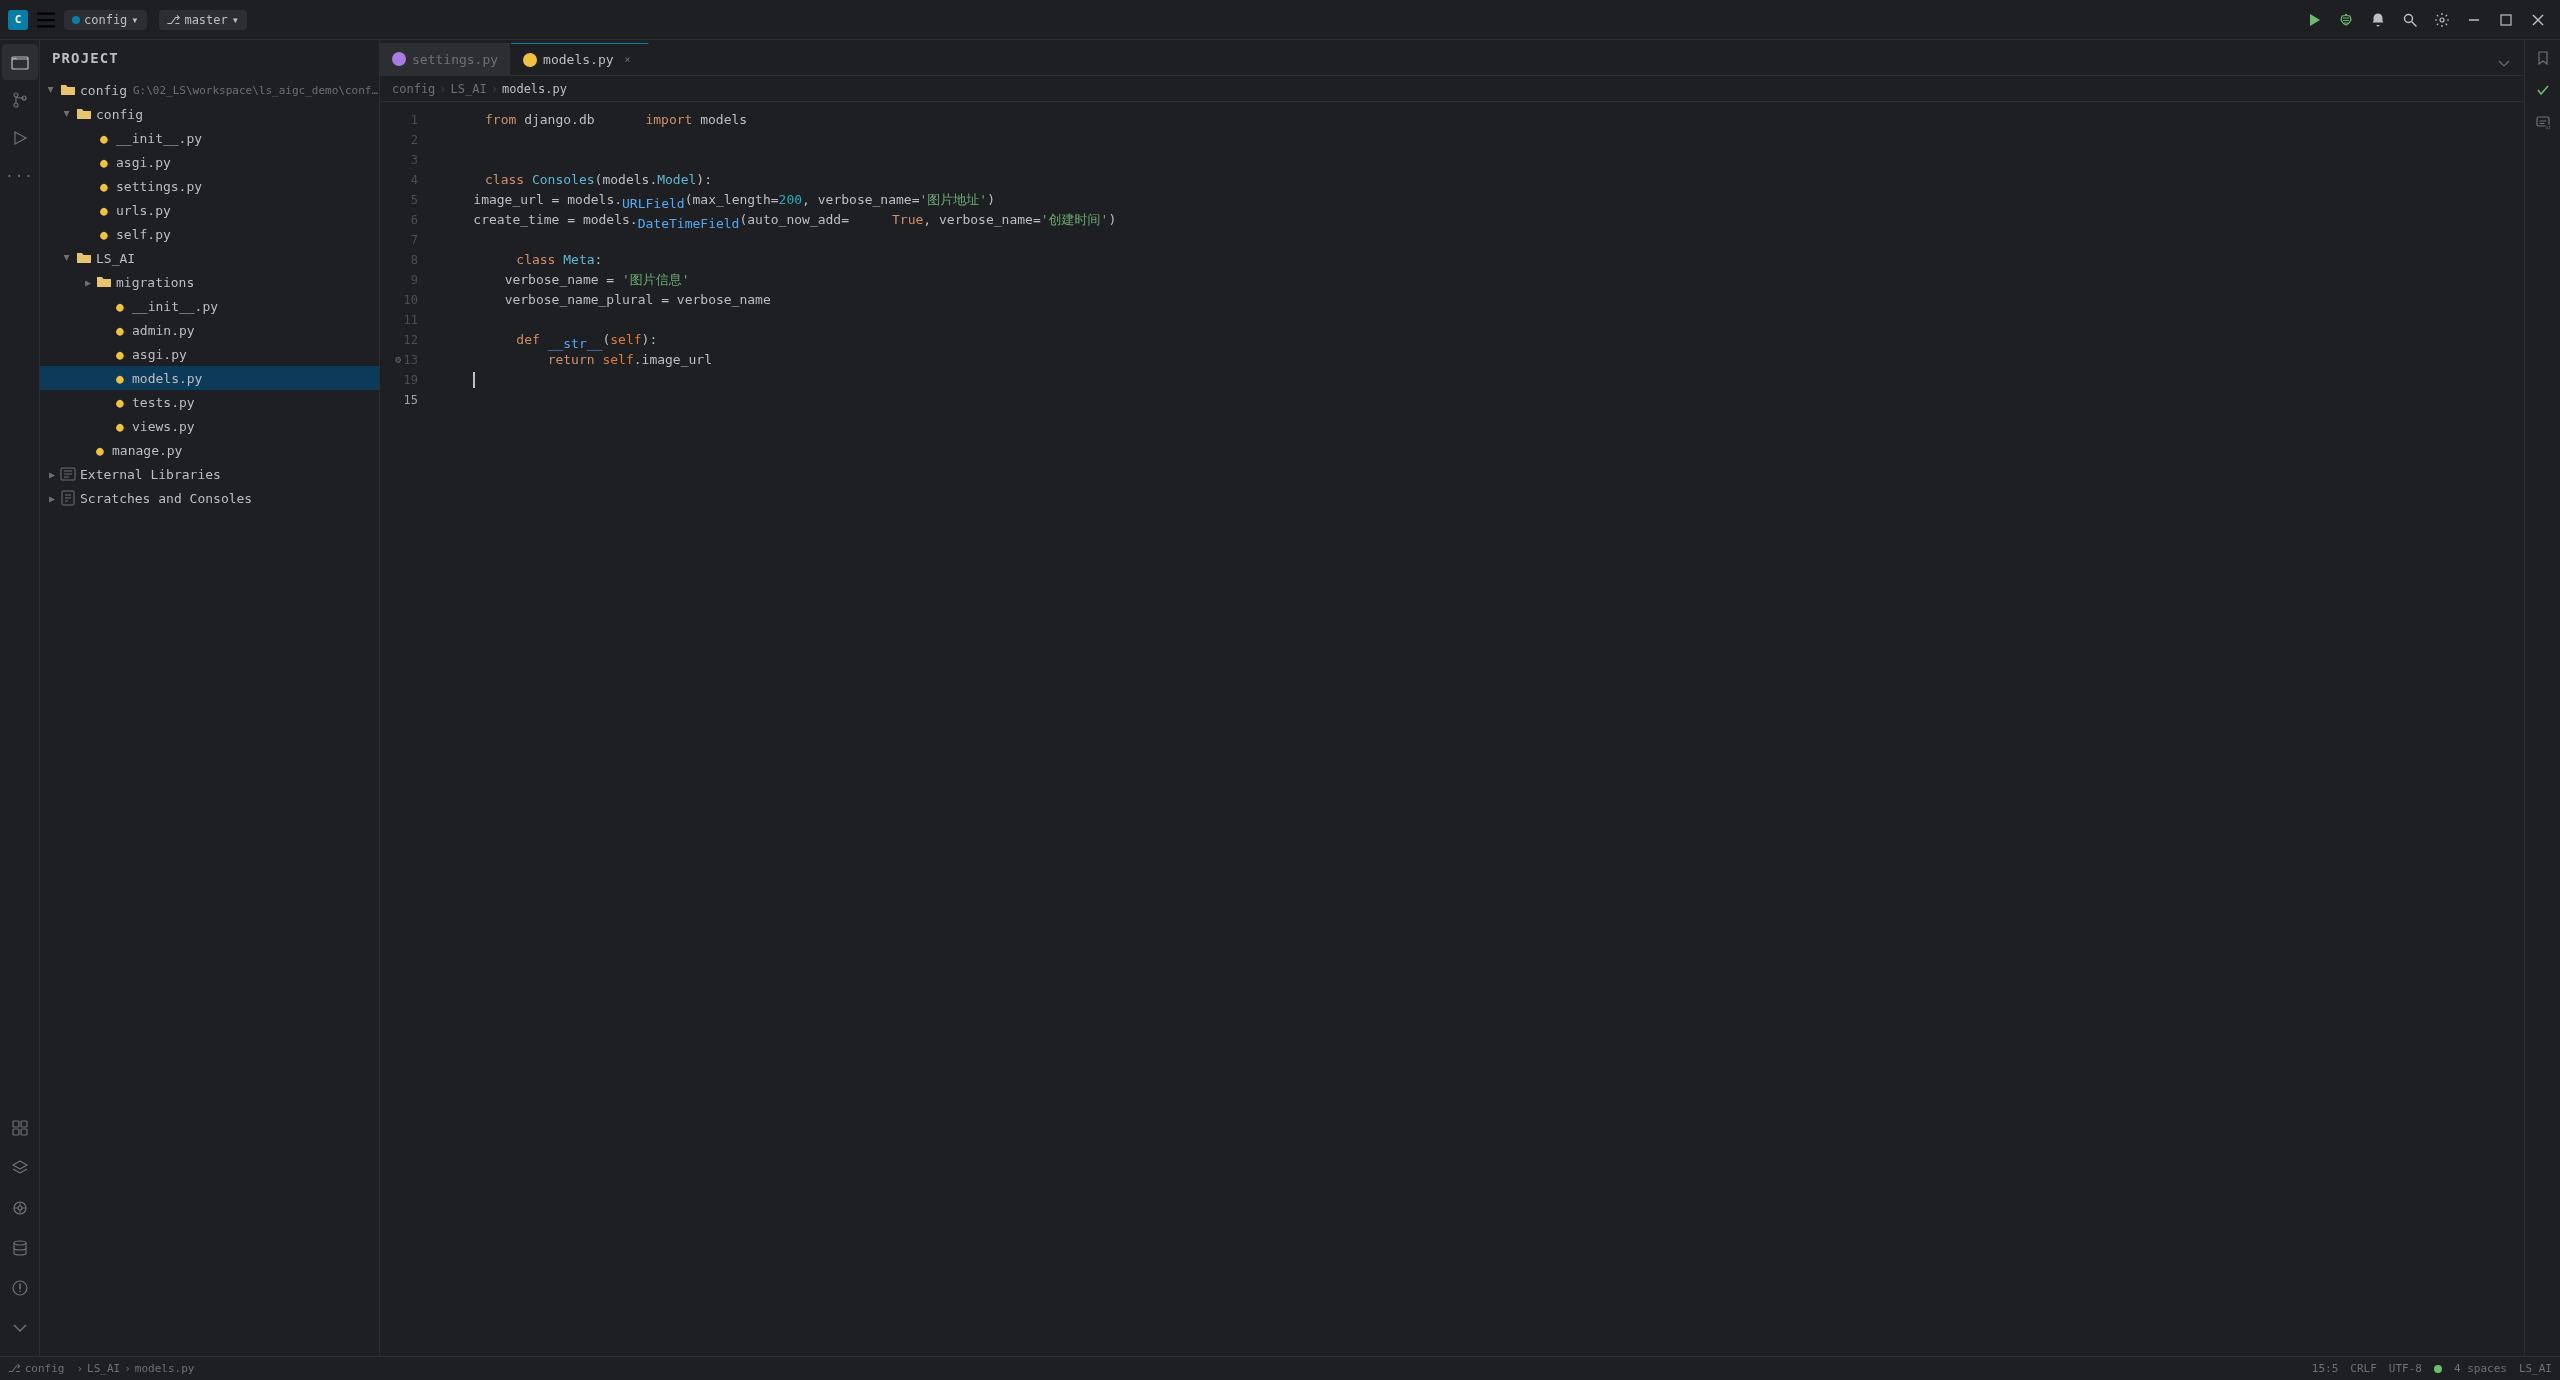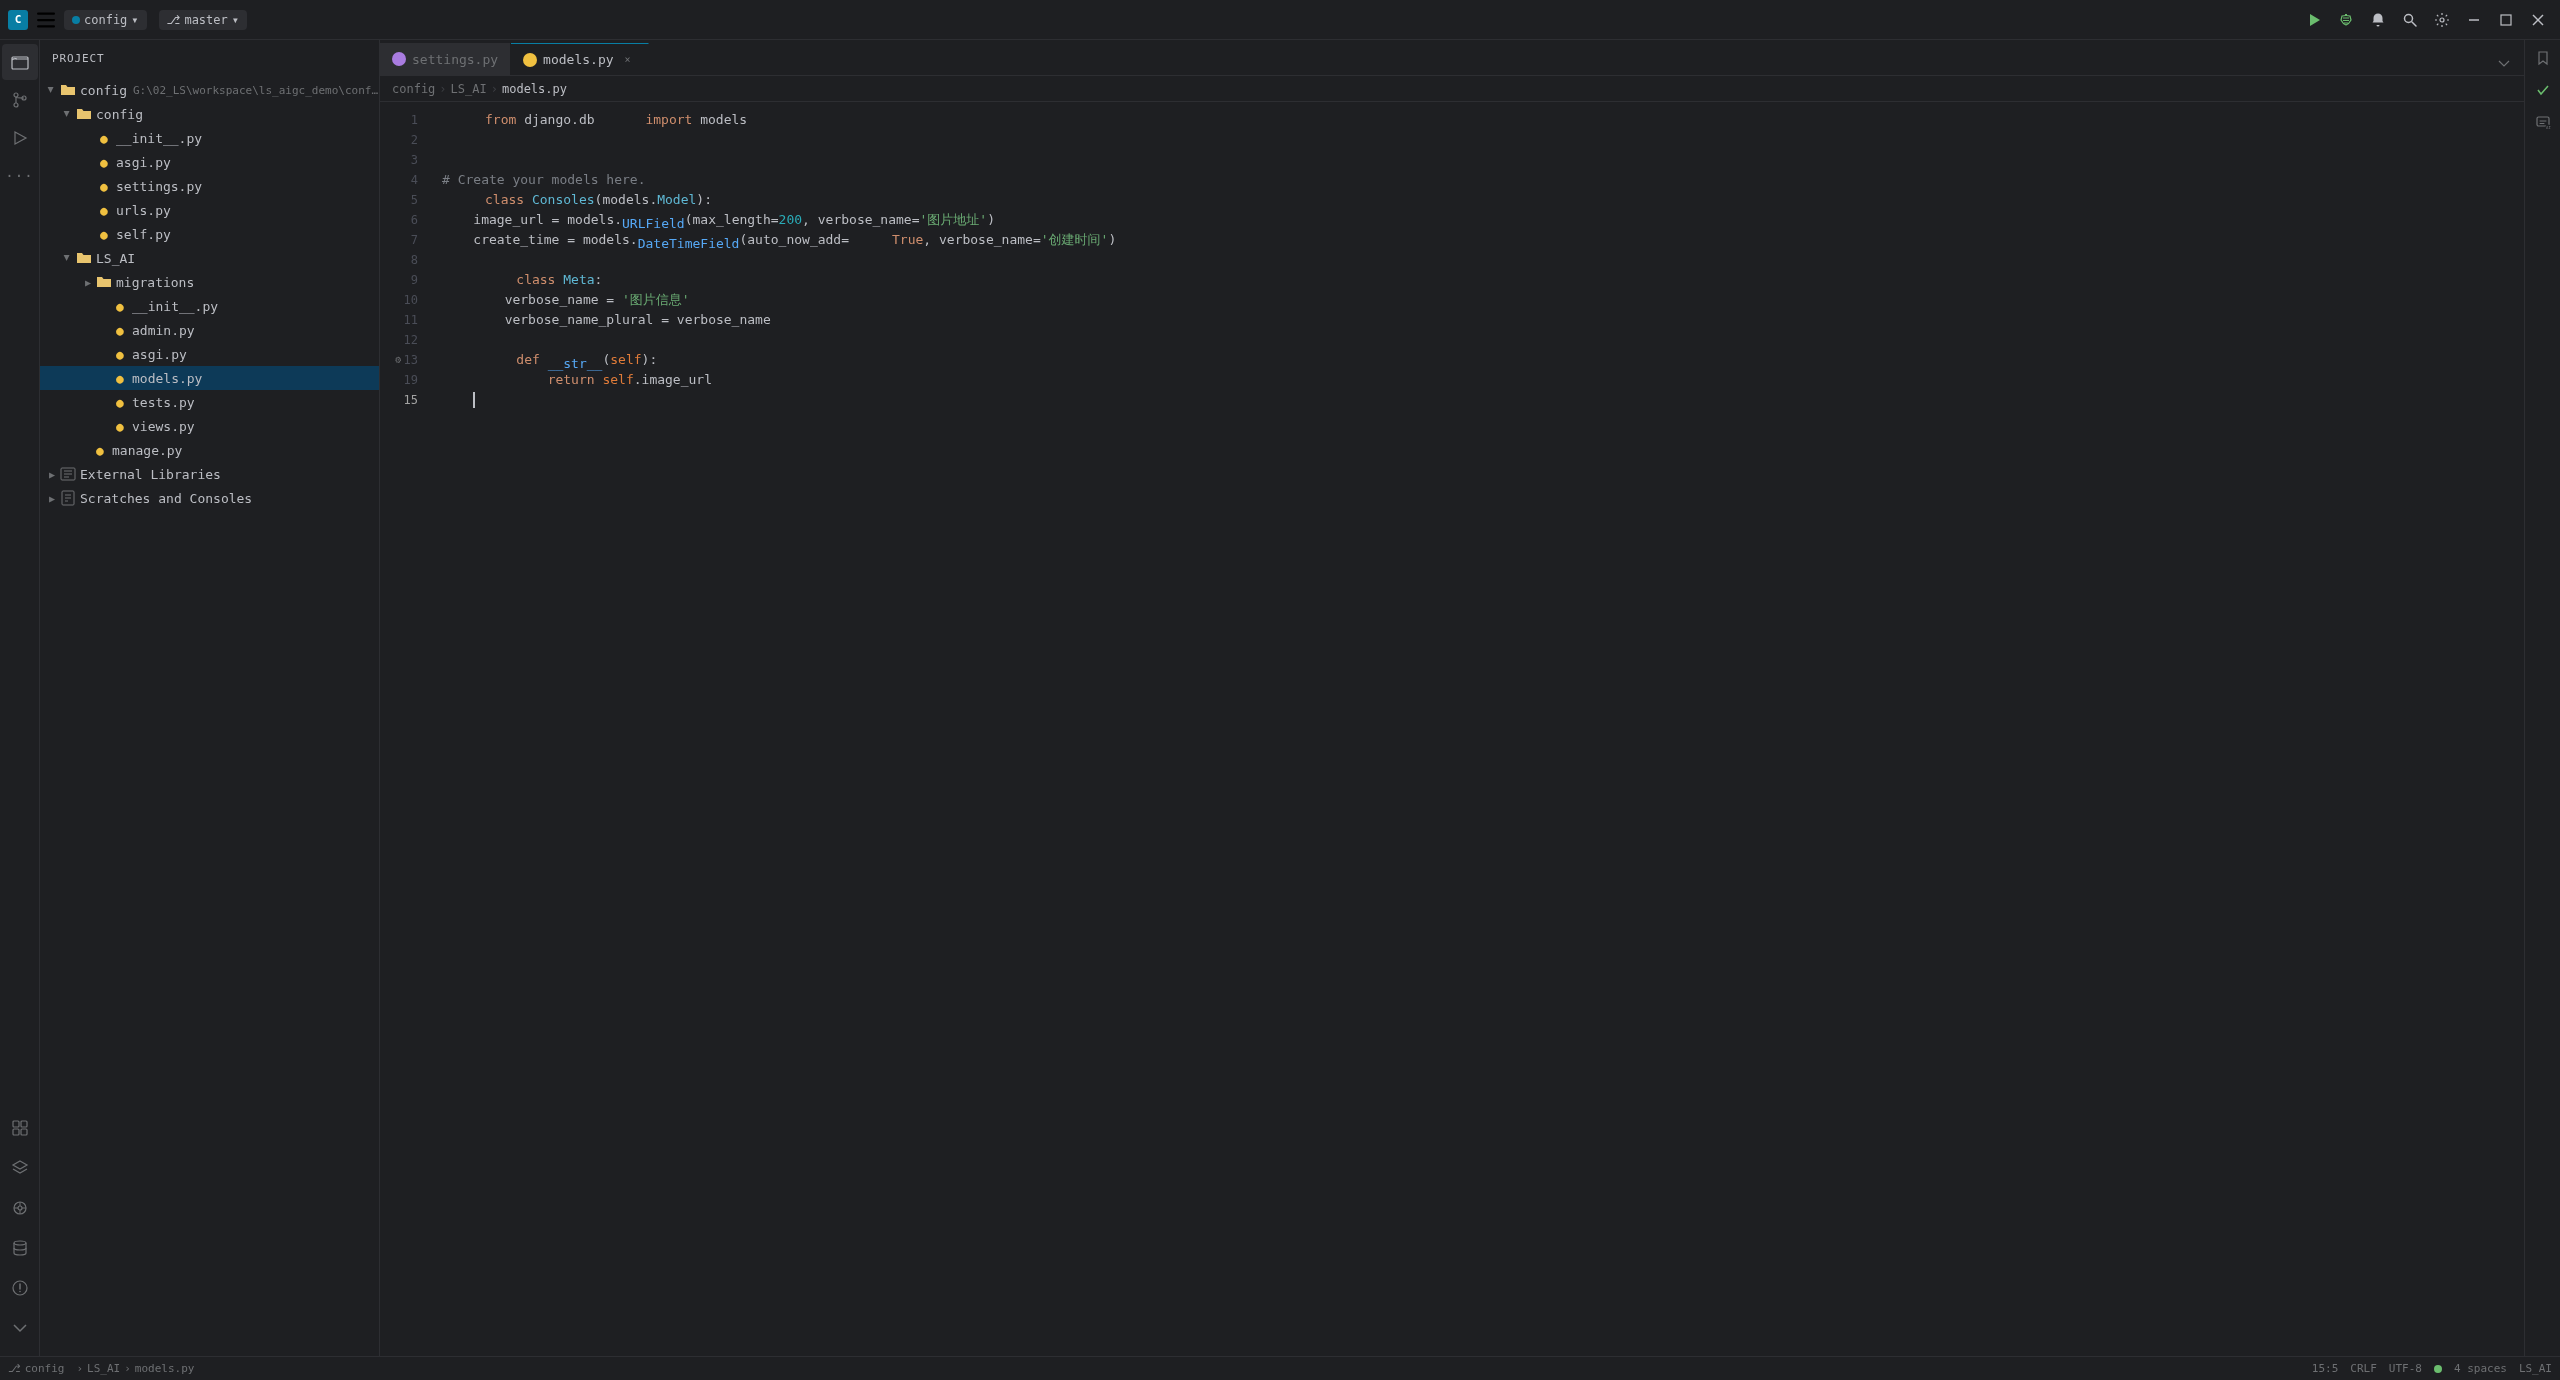--- a/index.html
+++ b/index.html
@@ -117,22 +117,22 @@
       display: flex;
       flex-direction: column;
       border-right: 1px solid #2d2e32;
       flex-shrink: 0;
       overflow: hidden;
     }
     .sidebar-header {
       height: 36px;
       display: flex; align-items: center;
       padding: 0 12px;
-      font-size: 11px;
-      font-weight: 400;
+      font-size: 14px;
+      font-weight: 700;
       letter-spacing: 0.08em;
       color: #bcbec4;
       text-transform: uppercase;
       flex-shrink: 0;
     }
     .sidebar-content {
       flex: 1;
       overflow-y: auto;
       padding: 2px 0;
     }
@@ -695,23 +695,20 @@
       <div class="editor-content">
 
         <div class="code-line">
           <span class="kw">from</span><span class="var"> django.db </span><span class="kw">import</span><span class="var"> models</span>
         </div>
 
         <div class="code-line">&nbsp;</div>
 
         <div class="code-line">&nbsp;</div>
 
-        <div class="code-line">
-          <span class="cm"># Create your models here.</span>
-        </div>
 
         <div class="code-line">
           <span class="kw">class </span><span class="cls">Consoles</span><span class="punc">(</span><span class="var">models</span><span class="punc">.</span><span class="cls">Model</span><span class="punc">):</span>
         </div>
 
         <div class="code-line">
           <span>    </span><span class="var">image_url</span><span class="op"> = </span><span class="var">models</span><span class="punc">.</span><span class="fn">URLField</span><span class="punc">(</span><span class="var">max_length</span><span class="op">=</span><span class="num">200</span><span class="punc">, </span><span class="var">verbose_name</span><span class="op">=</span><span class="str">'图片地址'</span><span class="punc">)</span>
         </div>
 
         <div class="code-line">

